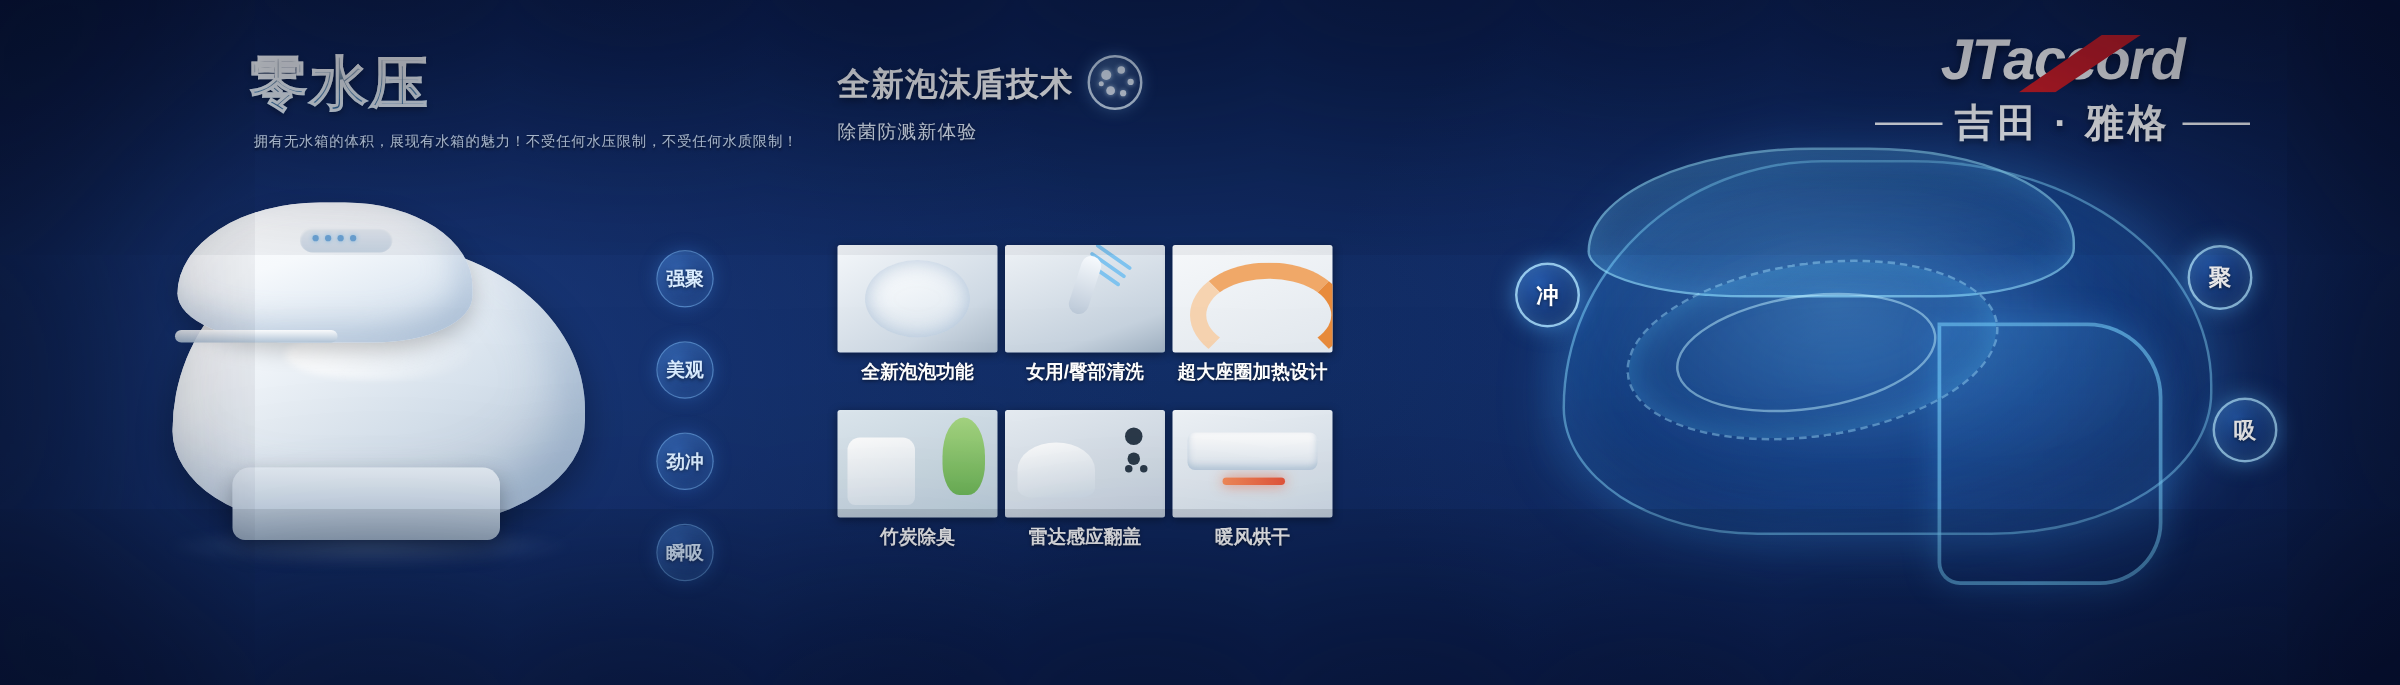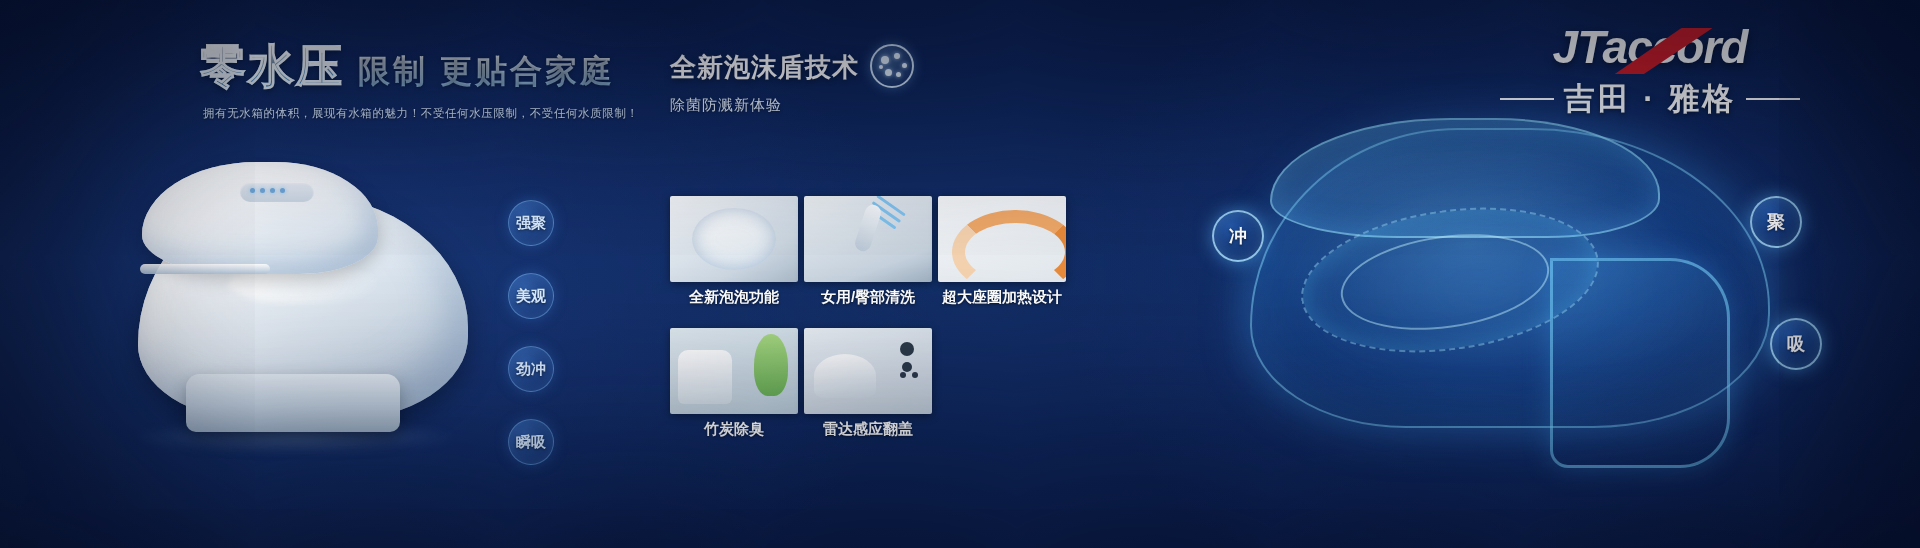--- a/index.html
+++ b/index.html
@@ -88,20 +88,21 @@
   
   .pills { position:absolute; left:508px; top:200px; display:flex; flex-direction:column; gap:27px; }
   .pill {
     width:46px; height:46px; border-radius:50%;
     display:flex; align-items:center; justify-content:center;
     font-size:15px; font-weight:bold; color:#d9ecff; letter-spacing:0;
     background:radial-gradient(circle at 35% 30%, rgba(70,130,215,.55), rgba(16,44,104,.35));
     border:1px solid rgba(120,180,240,.55);
     box-shadow:0 0 14px rgba(60,130,220,.35), inset 0 0 12px rgba(90,160,240,.25);
     text-shadow:0 1px 3px rgba(0,0,0,.5);
+    margin-left:17px;
   }
 
   
   .mid { position:absolute; left:660px; top:0; width:430px; height:548px; }
   .mid-title {
     position:absolute; left:10px; top:50px;
     font-size:26px; font-weight:bold; color:#ffffff; letter-spacing:1px;
     text-shadow:0 2px 6px rgba(0,0,0,.5);
   }
   .bubble-icon {
@@ -217,21 +218,20 @@
 </style>
 </head>
 <body>
 
 <div class="banner">
 
   <div class="left">
 
     <div class="headline">
       <span class="hl-a">零水压</span>
-      <span class="hl-b">限制  更贴合家庭</span>
     </div>
 
     <div class="sub-left">拥有无水箱的体积，展现有水箱的魅力！不受任何水压限制，不受任何水质限制！</div>
 
     <div class="toilet-wrap">
       <div class="t-shadow"></div>
       <div class="t-body">
         <div class="t-gloss"></div>
       </div>
       <div class="t-base"></div>
@@ -289,20 +289,24 @@
       <div class="cell">
         <div class="ph img-bamboo"></div>
         <div class="cap">竹炭除臭</div>
       </div>
 
       <div class="cell">
         <div class="ph img-radar"></div>
         <div class="cap">雷达感应翻盖</div>
       </div>
 
+      <div class="cell">
+        <div class="ph img-dry"></div>
+        <div class="cap">暖风烘干</div>
+      </div>
 
     </div>
   </div>
 
   <div class="right">
 
     <div class="logo">
       <div style="position:relative; display:inline-block;">
         <div class="logo-swoosh"></div>
         <div class="logo-main">JTaccord</div>

